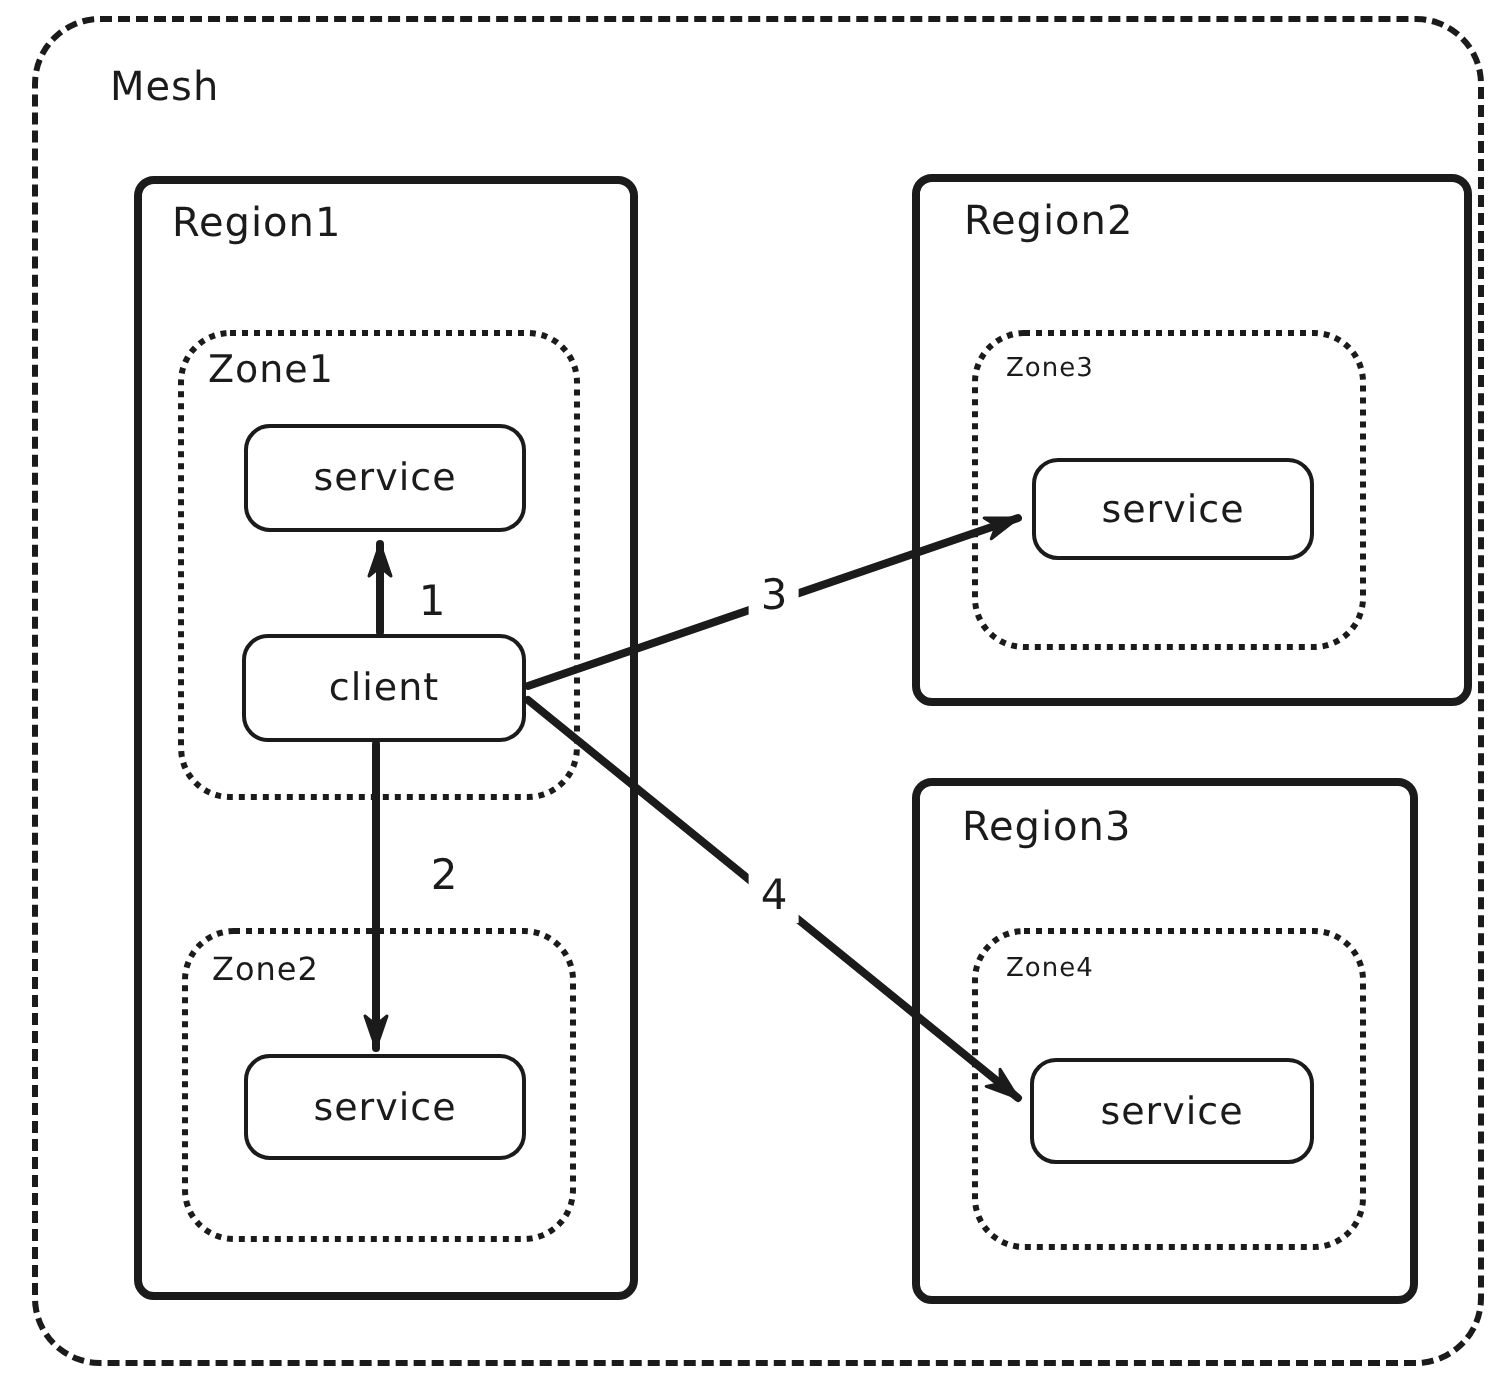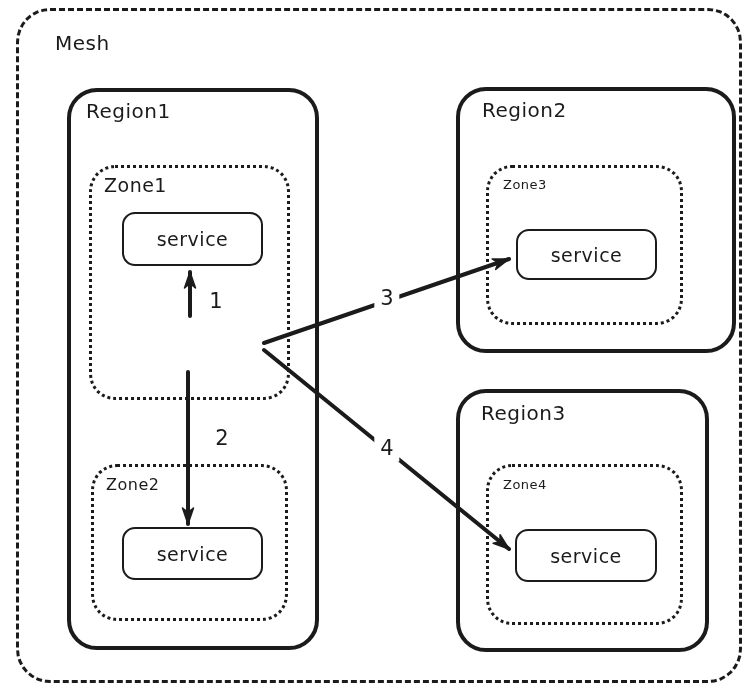--- a/index.html
+++ b/index.html
@@ -20,21 +20,21 @@
     position: absolute;
     left: 16px; top: 8px;
     width: 726px; height: 675px;
     border: 3px dashed #1b1b1b;
     border-radius: 34px;
     z-index: 1;
   }
   .region {
     position: absolute;
     border: 4px solid #1b1b1b;
-    border-radius: 30px;
+    border-radius: 10px;
     background: transparent;
   }
   .zone {
     position: absolute;
     border: 3px dotted #1b1b1b;
     border-radius: 26px;
   }
   .node {
     position: absolute;
     border: 2.5px solid #1b1b1b;
@@ -112,20 +112,21 @@
 
   <div class="mesh">
     <span class="box-label" id="mesh-label">Mesh</span>
 
     <div class="region" id="region1">
       <span class="box-label" id="region1-label">Region1</span>
 
       <div class="zone" id="zone1">
         <span class="box-label" id="zone1-label">Zone1</span>
         <div class="node" id="zone1-service">service</div>
+        <div class="node" id="client">client</div>
       </div>
 
       <div class="zone" id="zone2">
         <span class="box-label" id="zone2-label">Zone2</span>
         <div class="node" id="zone2-service">service</div>
       </div>
     </div>
 
     <div class="region" id="region2">
       <span class="box-label" id="region2-label">Region2</span>

